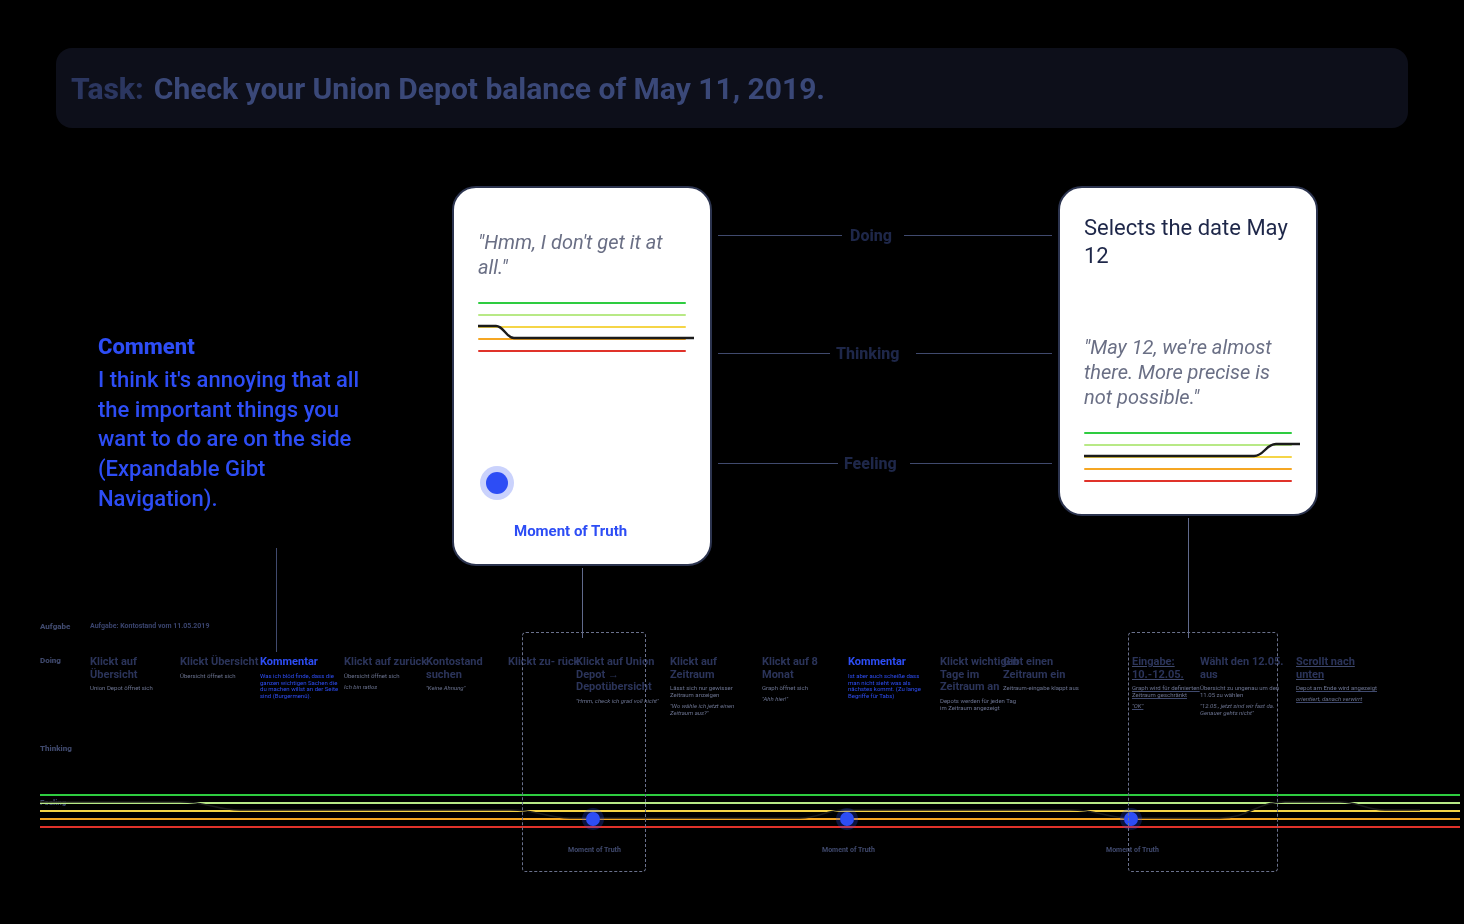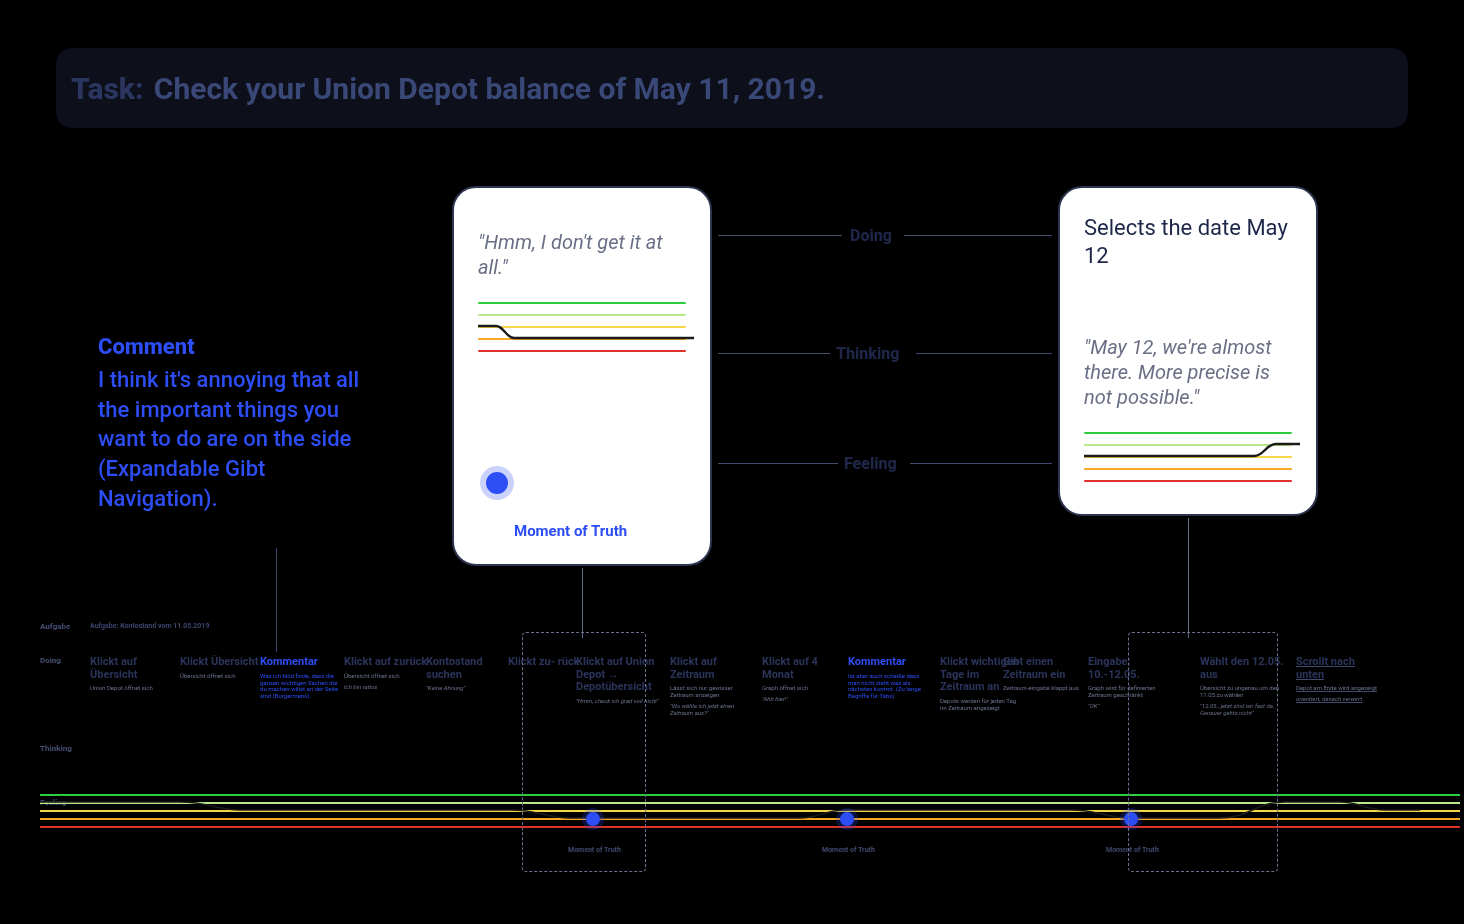--- a/index.html
+++ b/index.html
@@ -182,37 +182,37 @@
       <div class="step" style="left: 536px;">
         <div class="d">Klickt auf Union Depot → Depotübersicht</div>
         <div class="t">"Hmm, check ich grad voll nicht"</div>
       </div>
       <div class="step" style="left: 630px;">
         <div class="d">Klickt auf Zeitraum</div>
         <div class="s">Lässt sich nur gewisser Zeitraum anzeigen</div>
         <div class="t">"Wo wähle ich jetzt einen Zeitraum aus?"</div>
       </div>
       <div class="step" style="left: 722px;">
-        <div class="d">Klickt auf 4 Monat</div>
+        <div class="d">Klickt auf 8 Monat</div>
         <div class="s">Graph öffnet sich</div>
         <div class="t">"Ahh hier!"</div>
       </div>
       <div class="step blue" style="left: 808px;">
         <div class="d">Kommentar</div>
         <div class="s">Ist aber auch scheiße dass man nicht sieht was als nächstes kommt. (Zu lange Begriffe für Tabs)</div>
       </div>
       <div class="step" style="left: 900px;">
         <div class="d">Klickt wichtigen Tage im Zeitraum an</div>
         <div class="s">Depots werden für jeden Tag im Zeitraum angezeigt</div>
       </div>
       <div class="step" style="left: 963px;">
         <div class="d">Gibt einen Zeitraum ein</div>
         <div class="s">Zeitraum-eingabe klappt aus</div>
       </div>
-      <div class="step" style="left: 1048px;">
+      <div class="step" style="left: 1092px; text-decoration: underline;">
         <div class="d">Eingabe: 10.-12.05.</div>
         <div class="s">Graph wird für definierten Zeitraum geschränkt</div>
         <div class="t">"OK"</div>
       </div>
       <div class="step" style="left: 1160px;">
         <div class="d">Wählt den 12.05. aus</div>
         <div class="s">Übersicht zu ungenau um den 11.05 zu wählen</div>
         <div class="t">"12.05., jetzt sind wir fast da. Genauer gehts nicht"</div>
       </div>
       <div class="step" style="left: 1256px; text-decoration: underline;">

